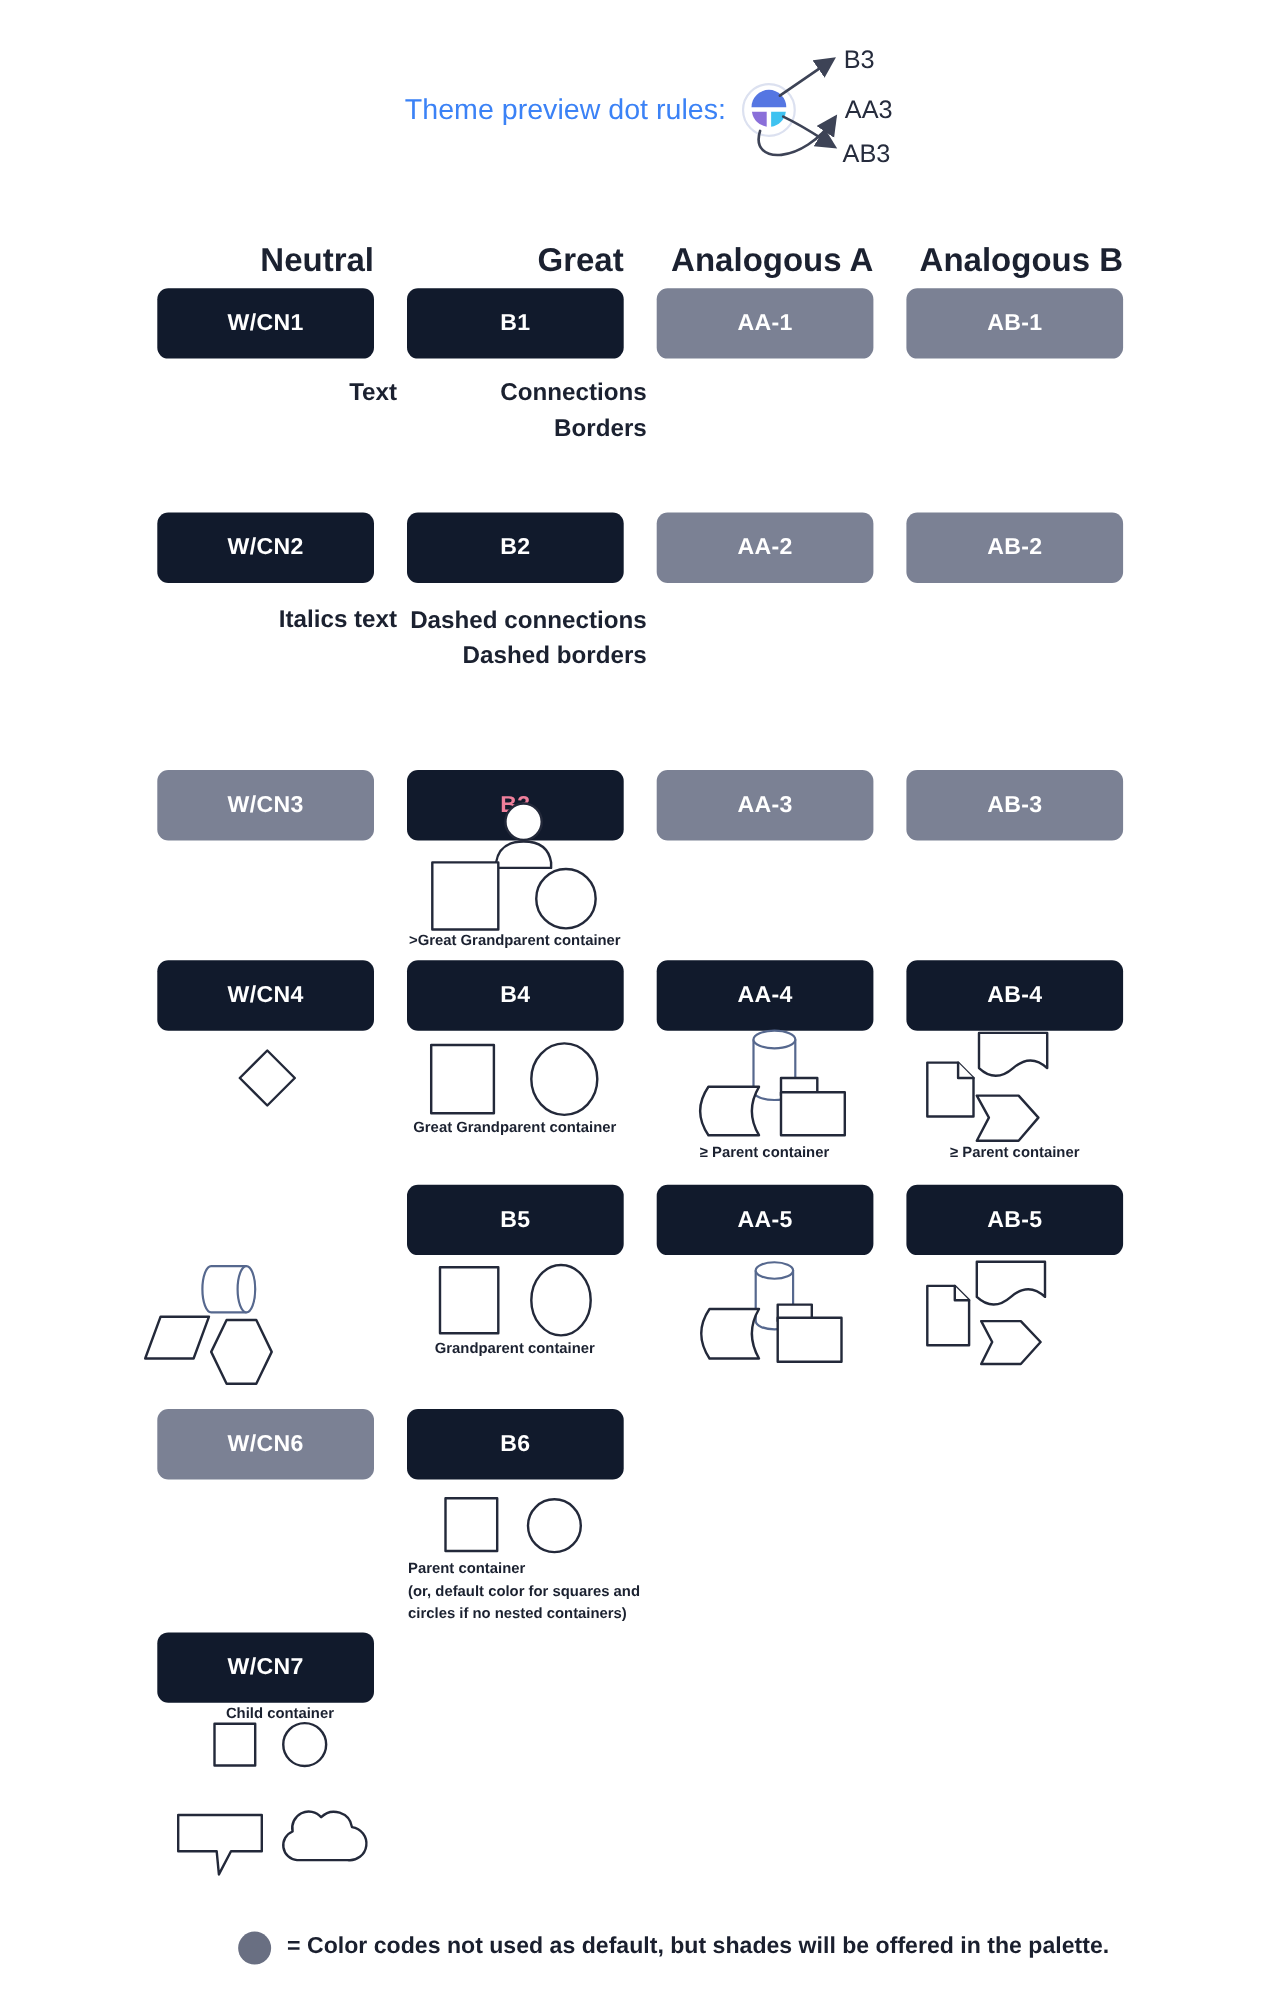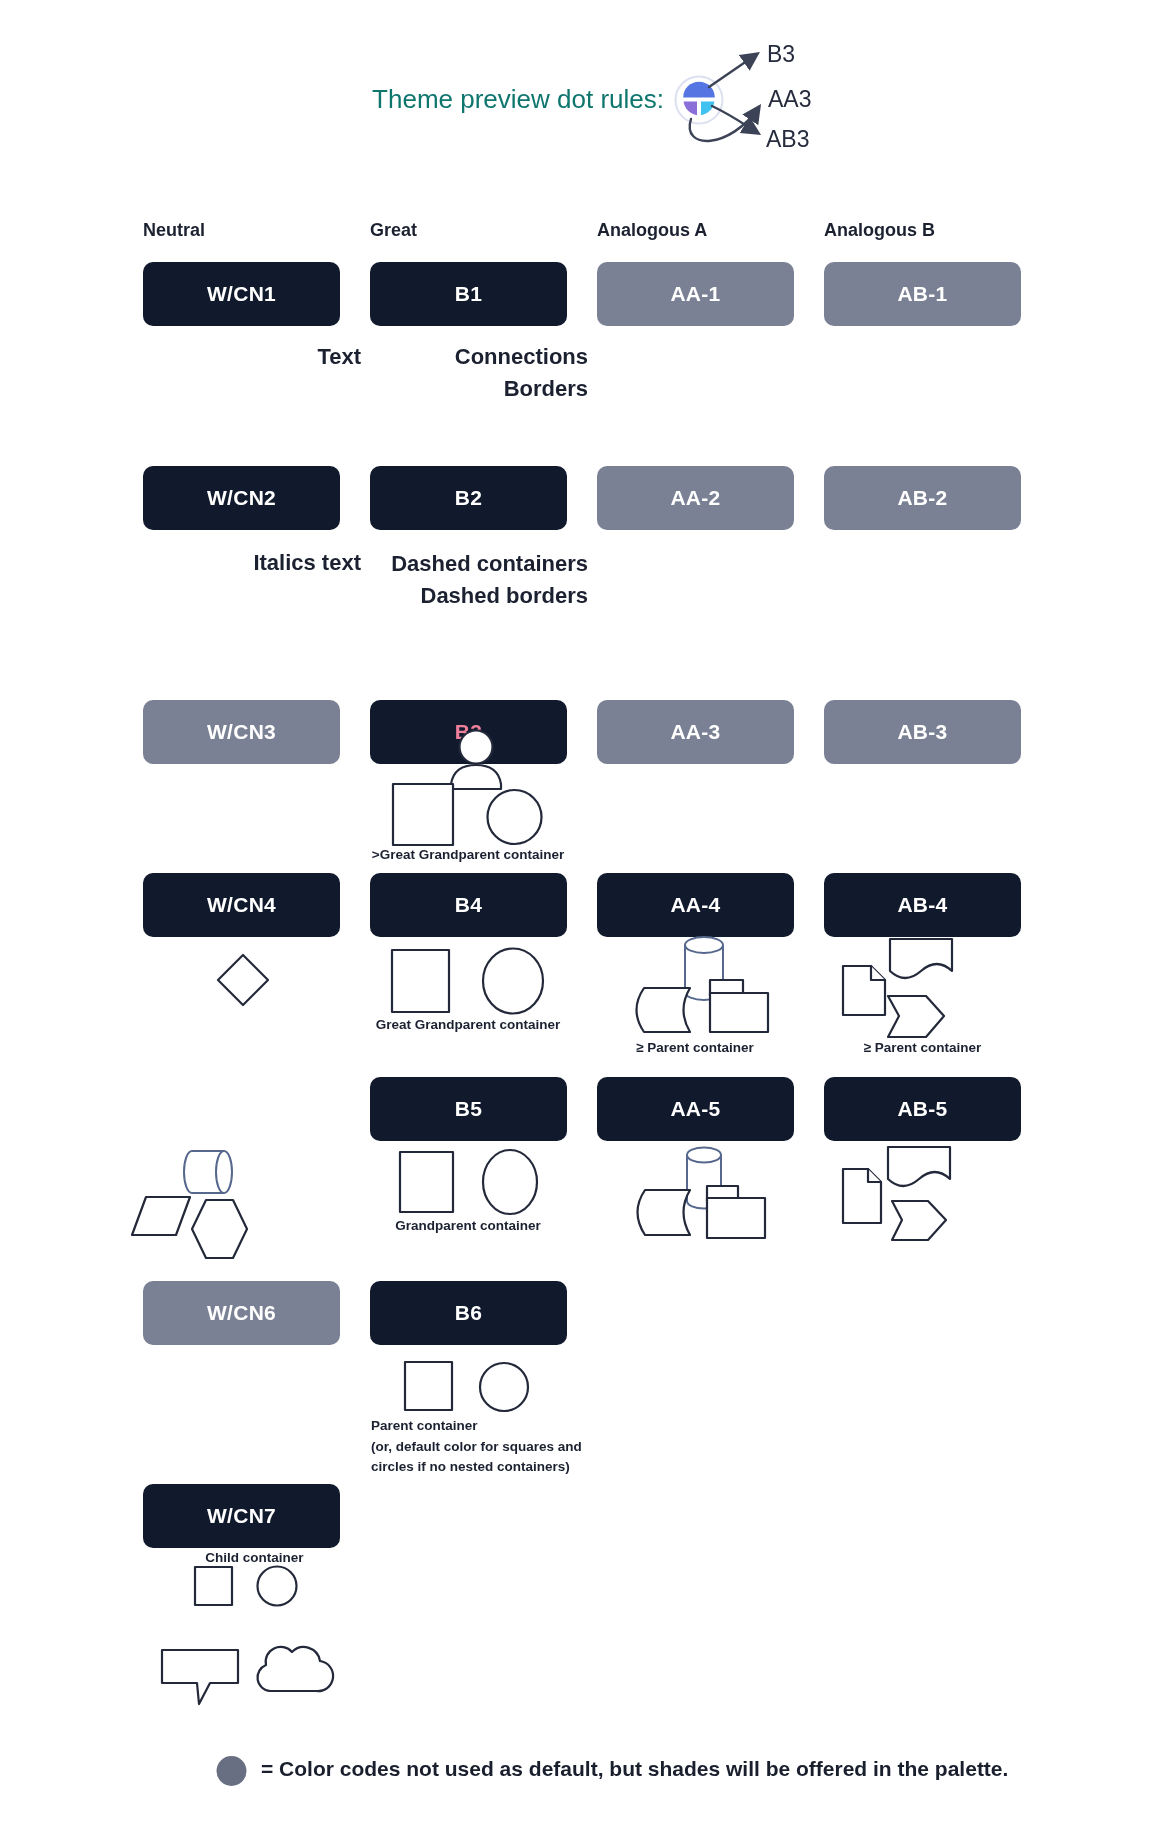--- a/index.html
+++ b/index.html
@@ -1,29 +1,29 @@
 <!DOCTYPE html>
 <html style="--pill-dark: #111a2c; --pill-gray: #7b8194; --pink-label: #ee7f9b; --dot-blue: #5576e2; --dot-purple: #8a6fd9; --dot-cyan: #3fc2f0; --legend-dot: #696f82; --outline: #23293a; --outline-blue: #56688e; --arrow: #3d4356;"><head>
 <meta charset="utf-8">
 <style>
   html,body{margin:0;padding:0;background:#ffffff;}
   .canvas{
     position:relative;width:1164px;height:1822px;background:#ffffff;overflow:hidden;
     font-family:"Liberation Sans",sans-serif;color:#1a2030;
   }
   .title{
-    position:absolute;left:368px;top:84px;width:296px;text-align:right;
-    font-size:26px;font-weight:500;color:#0f766e;white-space:nowrap;
+    position:absolute;left:368px;top:84px;width:296px;text-align:left;
+    font-size:26px;font-weight:500;color:#3b82f6;white-space:nowrap;
   }
   .dot-label{
     position:absolute;font-size:23px;font-weight:500;color:#262c3d;white-space:nowrap;
   }
   .colhead{
-    position:absolute;top:220px;width:197px;text-align:left;
-    font-size:18px;font-weight:700;color:#1b2130;
+    position:absolute;top:220px;width:197px;text-align:right;
+    font-size:30px;font-weight:700;color:#1b2130;
   }
   .pill{
     position:absolute;width:197px;height:64px;border-radius:10px;
     display:flex;align-items:center;justify-content:center;
     font-size:21px;font-weight:700;color:#ffffff;letter-spacing:.3px;
   }
   .tone-dark{background:var(--pill-dark,#111a2c);justify-content:center;}
   .tone-gray{background:var(--pill-gray,#7b8194);}
   .pill .lbl-pink{color:var(--pink-label,#ee7f9b);}
   .c1{left:143px}.c2{left:370px}.c3{left:597px}.c4{left:824px}
@@ -90,21 +90,21 @@
   <div class="pill tone-dark c2 r2">
       <span>B2</span>
     </div>
   <div class="pill tone-gray c3 r2">
       <span>AA-2</span>
     </div>
   <div class="pill tone-gray c4 r2">
       <span>AB-2</span>
     </div>
   <div class="cap" style="left:121px;top:550px">Italics text</div>
-  <div class="cap" style="left:348px;top:551px">Dashed containers</div>
+  <div class="cap" style="left:348px;top:551px">Dashed connections</div>
   <div class="cap" style="left:348px;top:583px">Dashed borders</div>
 
   <div class="pill tone-gray c1 r3">
       <span>W/CN3</span>
     </div>
   <div class="pill tone-dark c2 r3">
       <span class="lbl-pink">B3</span>
     </div>
   <div class="pill tone-gray c3 r3">
       <span>AA-3</span>

